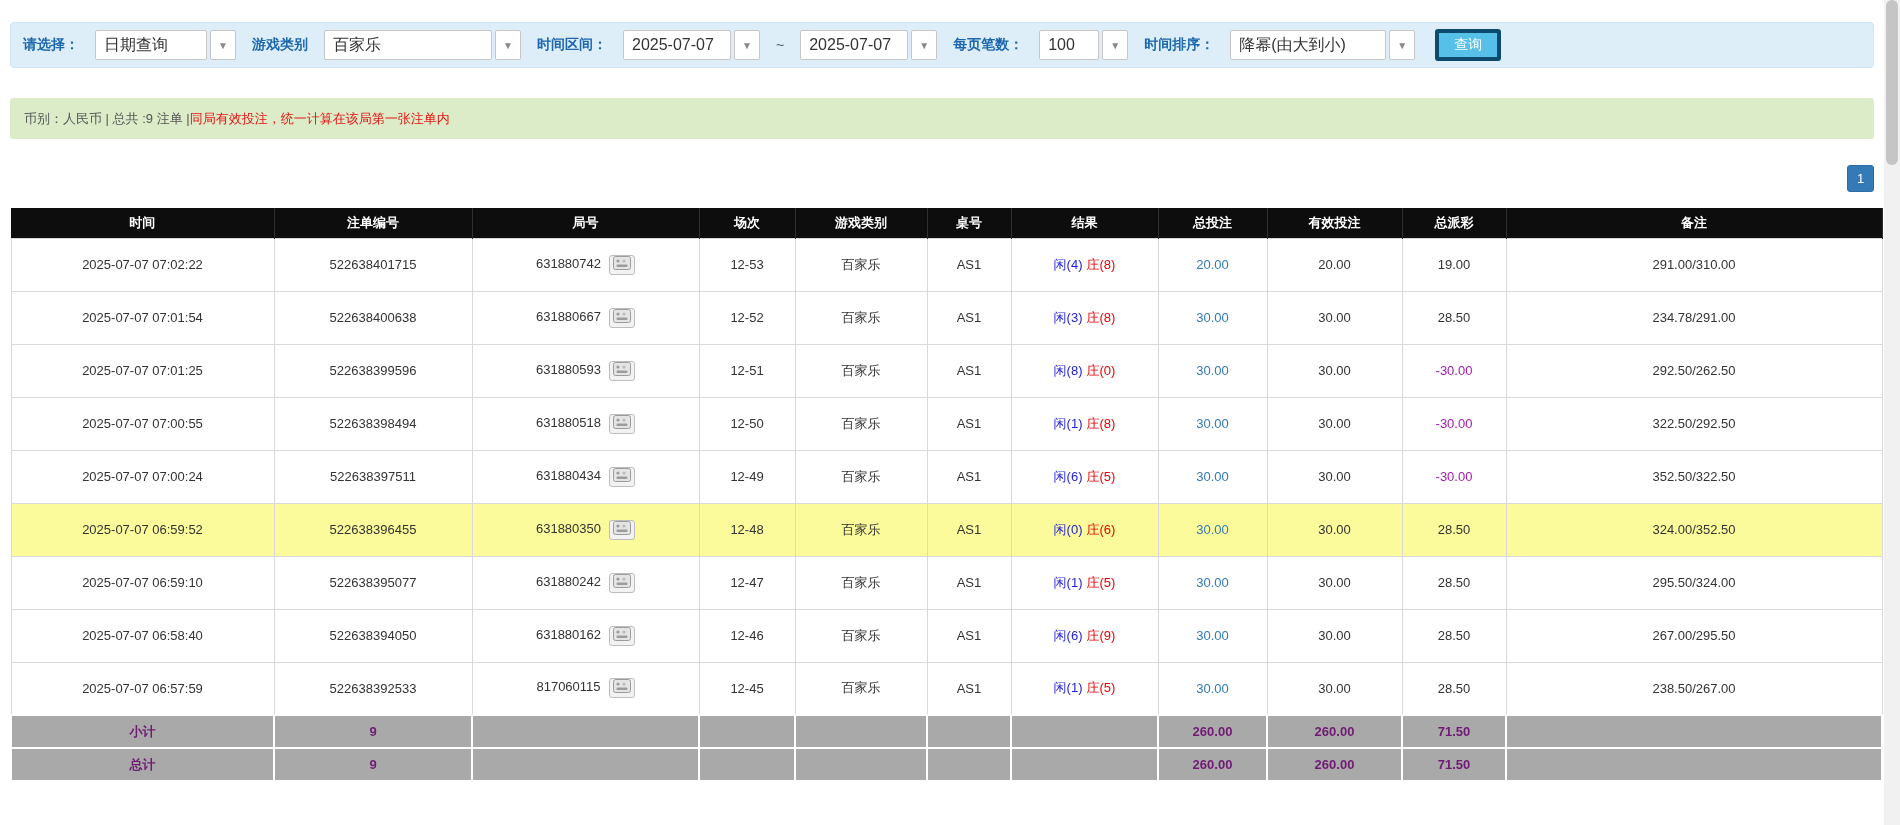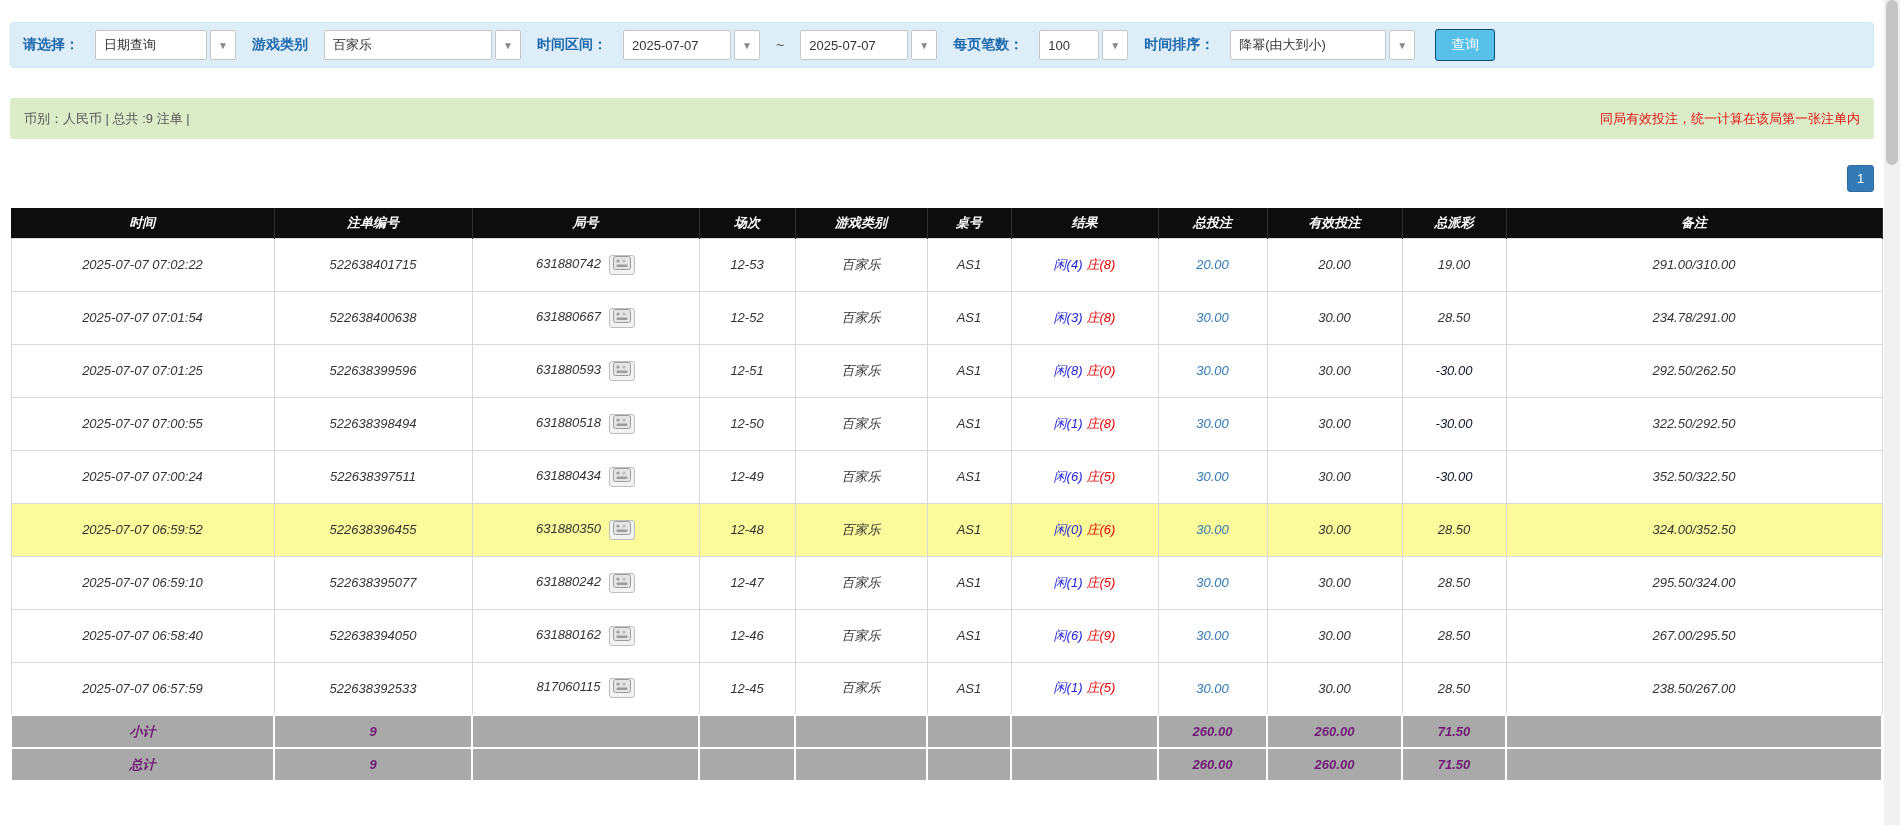--- a/index.html
+++ b/index.html
@@ -12,70 +12,70 @@
   
   .toolbar {
     margin:22px 26px 0 10px; height:46px;
     background:#ddeef9; border:1px solid #cfe4f4; border-radius:4px;
     display:flex; align-items:center; gap:16px; padding:0 12px;
   }
   .lbl { color:#1c67ad; font-weight:700; font-size:14px; white-space:nowrap; }
   .combo { display:flex; align-items:stretch; height:30px; }
   .combo-text {
     background:#fff; border:1px solid #c6c6c6; border-radius:2px;
-    padding:7px 8px; font-size:13px; color:#333;
+    padding:7px 8px; font-size:16px; color:#333;
     display:flex; align-items:center; overflow:hidden; white-space:nowrap;
   }
   .combo-arrow {
     width:26px; margin-left:3px; background:#fff; border:1px solid #c6c6c6;
     border-radius:2px; display:flex; align-items:center; justify-content:center;
     color:#888; font-size:10px; cursor:pointer;
   }
   .w112{width:112px}.w168{width:168px}.w122{width:108px}.w68{width:60px}.w160{width:156px}
   .tilde { color:#555; font-size:14px; }
   .query-btn {
     height:32px; padding:0 15px; margin-left:4px;
-    background:#57c0e8; border:1px solid #0c4a6e; color:#fff;
+    background:#57c0e8; border:4px solid #0c4a6e; color:#fff;
     font-size:14px; border-radius:3px; cursor:pointer; font-family:inherit;
   }
 
   
   .info-bar {
     margin:30px 26px 0 10px; height:41px;
     background:#dcecc9; border-radius:3px;
-    display:flex; align-items:center; justify-content:space-between;
+    display:flex; align-items:center; 
     padding:0 14px; font-size:13px; color:#555;
   }
   .notice { color:#e51414; }
 
   
   .pager { margin:26px 26px 8px 10px; text-align:right; }
   .page-btn {
     min-width:27px; height:27px; background:#337ab7; border:1px solid #2e6da4;
     color:#fff; border-radius:3px; font-size:13px; cursor:pointer; font-family:inherit;
   }
 
   
   table.records {
     width:calc(100% - 36px); margin:16px 26px 0 10px;
-    border-collapse:collapse; table-layout:fixed;font-style:italic;
+    border-collapse:collapse; table-layout:fixed;
   }
   thead th {
     background:#0d0d0d; color:#fff; font-size:13px; font-weight:700;
     height:30px; border-right:1px solid #2e2e2e; text-align:center;
   }
   tbody.data td {
     background:#fff; border:1px solid #d9d9d9; height:53px;
     text-align:center; font-size:13px; color:#333;
   }
   tr.hl td { background:#fbfb9b; }
   .player { color:#2222dd; }
   .banker { color:#e60000; margin-left:4px; }
   .bet-link { color:#337ab7; cursor:pointer; text-decoration:none; }
-  .neg { color:#0f172a; }
+  .neg { color:#a21caf; }
   .icon-btn {
     display:inline-block; vertical-align:middle; margin-left:8px; cursor:pointer;
     width:26px; height:20px; background:#f2f2f2; border:1px solid #bdbdbd;
     border-radius:3px; line-height:18px; text-align:center;
   }
   tbody.footer td {
     background:#a9a9a9; color:#701a75; font-weight:700; border:2px solid #fff;
     height:33px; font-size:13px; text-align:center;
   }
 

